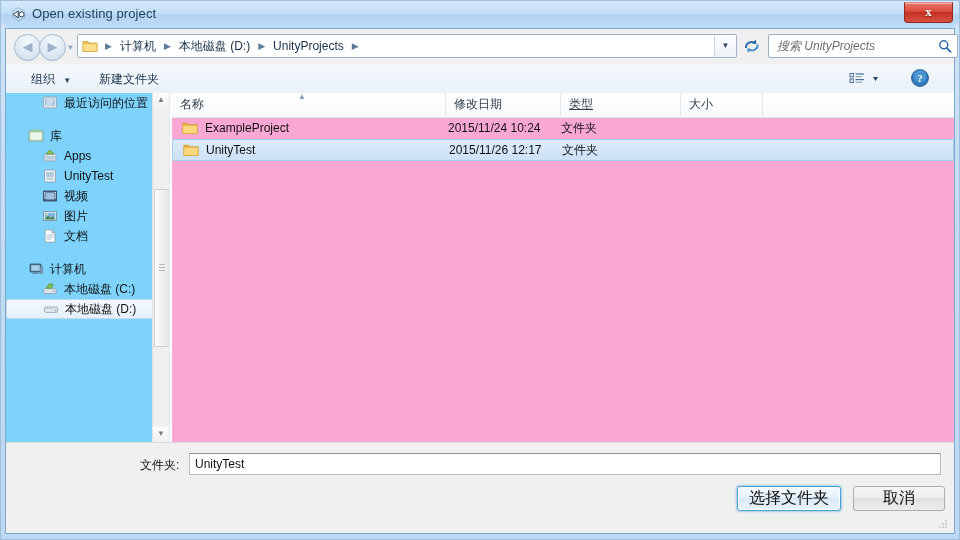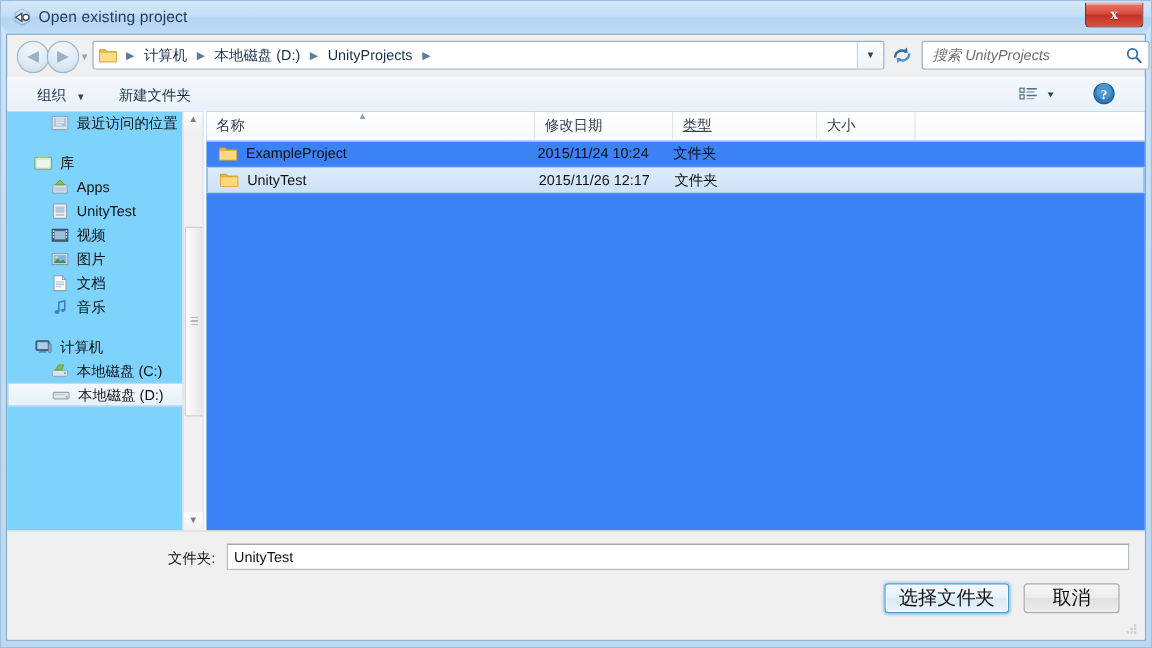--- a/index.html
+++ b/index.html
@@ -253,21 +253,21 @@
     left: 163px; top: 0;
     width: 3px; height: 100%;
     background: #ffffff;
     border-left: 1px solid #e3e8ec;
     cursor: col-resize;
   }
   .list-pane {
     position: absolute;
     left: 166px; top: 0; right: 0;
     height: 100%;
-    background: #3b82f6;
+    background: #f9a8d4;
   }
 
   
   .tree { position: absolute; left: 0; top: 0; width: 148px; }
   .tree-item {
     position: relative;
     height: 20px;
     display: flex;
     align-items: center;
     font-size: 12px;
@@ -430,21 +430,21 @@
     background: linear-gradient(to bottom, #f6f6f6 0%, #ededed 48%, #e0e0e0 50%, #ededed 100%);
     border: 1px solid #a8adb3;
   }
   .btn-default {
     left: 731px;
     width: 104px;
     border: 1px solid #4a9fd4;
     box-shadow: 0 0 2px 1px rgba(96,173,224,0.55), inset 0 0 0 1px #ffffff;
     background: linear-gradient(to bottom, #f4fafe 0%, #e6f2fb 48%, #d8eaf8 50%, #e9f4fc 100%);
   }
-  .btn-cancel { left: 847px; width: 80px; }
+  .btn-cancel { left: 847px; width: 92px; }
 
   
   .grip-corner {
     position: absolute;
     right: 6px; bottom: 4px;
     width: 12px; height: 12px;
     opacity: 0.55;
   }
 
   svg { display: block; }
@@ -640,30 +640,20 @@
                 <svg width="16" height="16" viewBox="0 0 16 16">
                   <path d="M3 1.8 h7 l3 3 v9.4 H3 Z" fill="#f8fbfd" stroke="#8ba0b3" stroke-width="0.9"></path>
                   <path d="M10 1.8 v3 h3" fill="none" stroke="#8ba0b3" stroke-width="0.9"></path>
                   <path d="M4.6 7 h6.8 M4.6 9 h6.8 M4.6 11 h4.4" stroke="#a8bccd" stroke-width="0.9"></path>
                 </svg>
               </span>
               <span>文档</span>
             </div>
 
 
-            <div class="tree-item lvl1">
-              <span class="ti-ico">
-                <svg width="16" height="16" viewBox="0 0 16 16">
-                  <path d="M7 12 V4 l5 -1.4 v8" fill="none" stroke="#3f7fbf" stroke-width="1.3"></path>
-                  <ellipse cx="5.4" cy="12" rx="2" ry="1.6" fill="#3f7fbf"></ellipse>
-                  <ellipse cx="10.4" cy="10.6" rx="1.7" ry="1.4" fill="#3f7fbf"></ellipse>
-                </svg>
-              </span>
-              <span>音乐</span>
-            </div>
 
             <div class="tree-gap"></div>
 
             <div class="tree-item lvl0">
               <span class="ti-ico">
                 <svg width="16" height="16" viewBox="0 0 16 16">
                   <rect x="2" y="3" width="11" height="8" rx="0.8" fill="#4e6f90" stroke="#31506e" stroke-width="0.8"></rect>
                   <rect x="3.2" y="4.2" width="8.6" height="5.6" fill="#a9d0ea"></rect>
                   <rect x="4.6" y="11.4" width="6" height="1.6" fill="#6d8ca8"></rect>
                   <rect x="12.4" y="5.4" width="2.2" height="7.4" rx="0.6" fill="#8ca8c2" stroke="#5b7a96" stroke-width="0.7"></rect>

